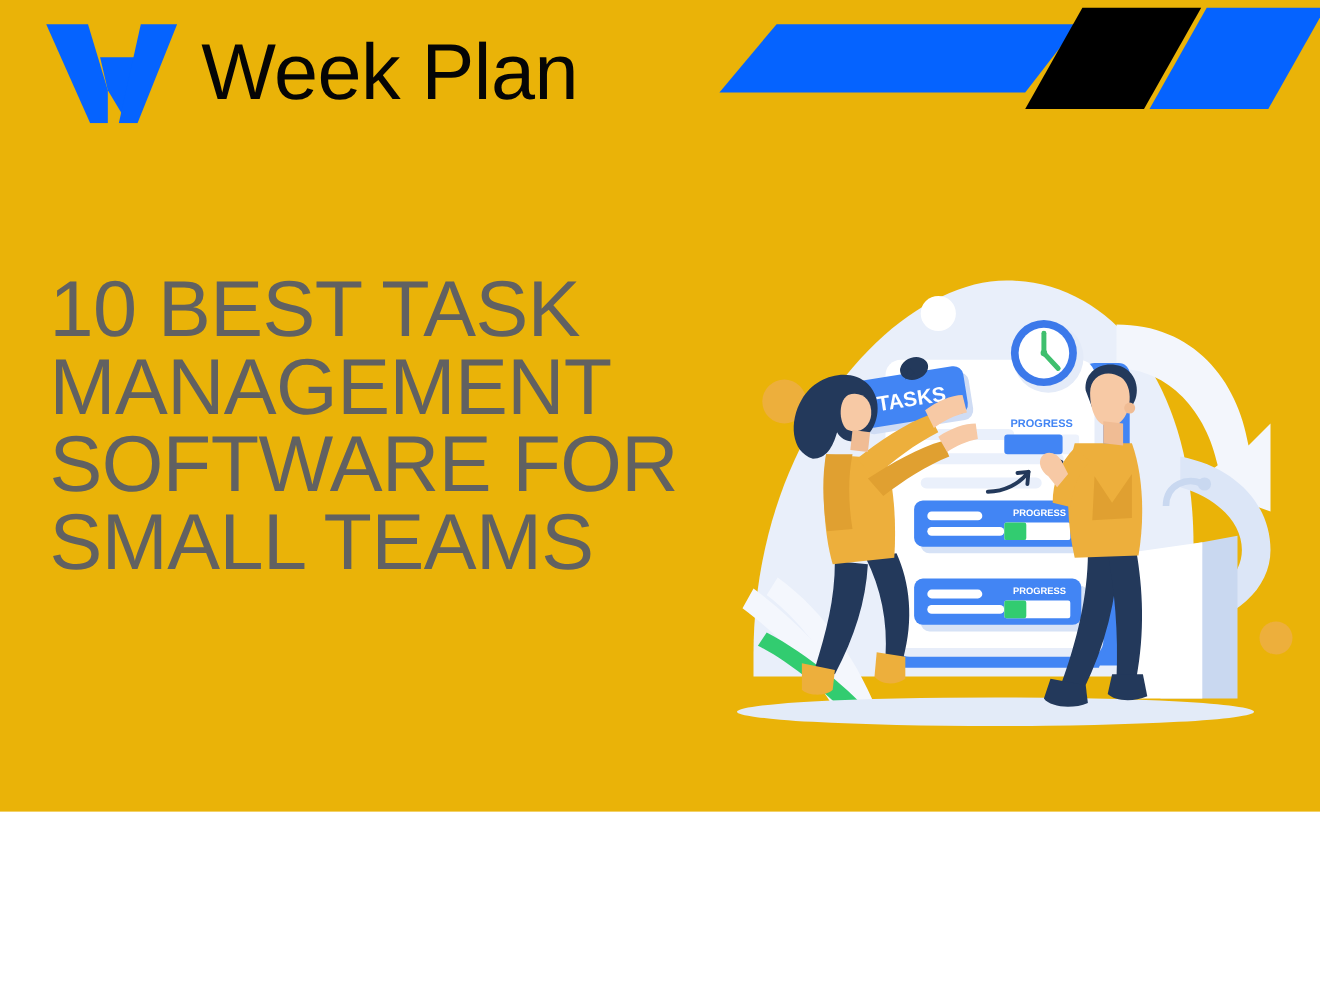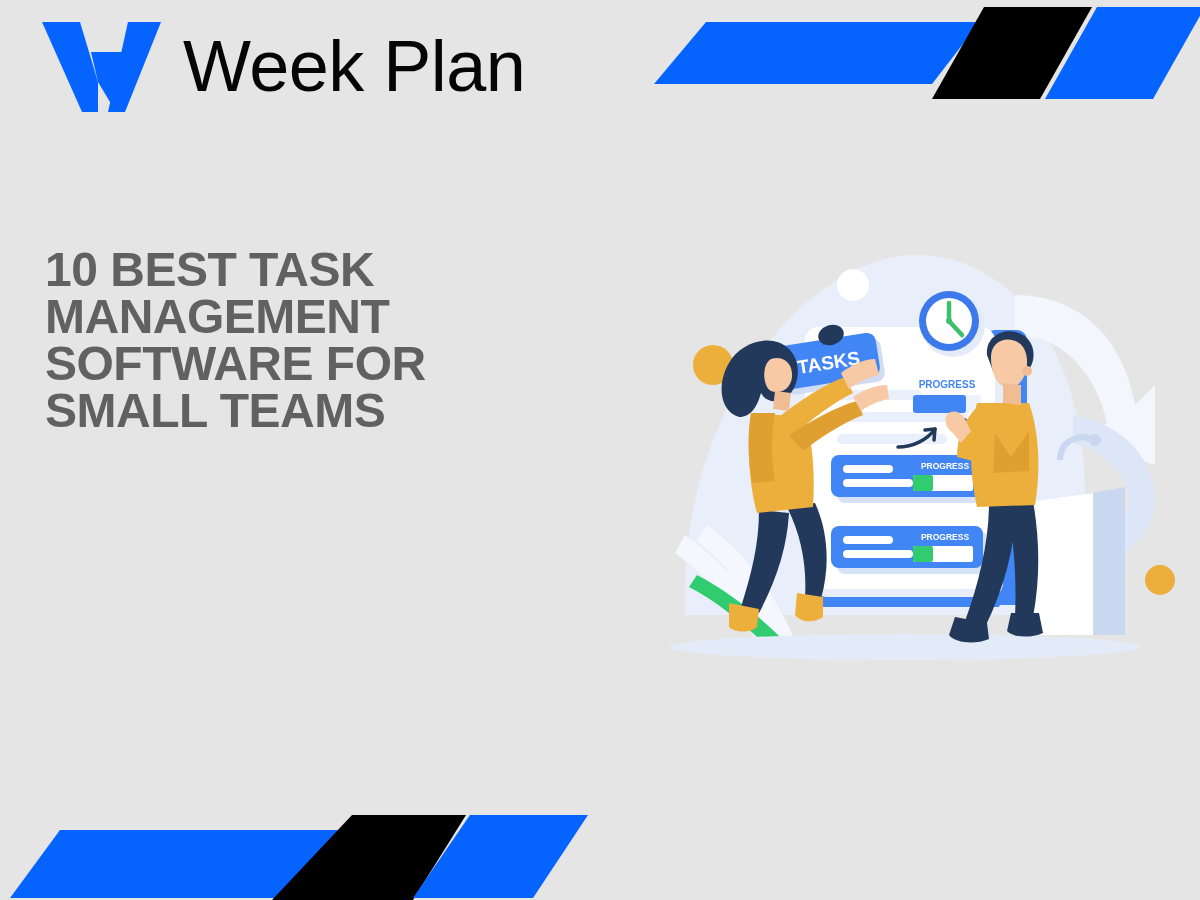--- a/index.html
+++ b/index.html
@@ -7,22 +7,22 @@
     margin: 0;
     padding: 0;
     background: #ffffff;
   }
   body {
     font-family: "Liberation Sans", sans-serif;
   }
   #page {
     position: relative;
     width: 1200px;
-    height: 900px;
-    background: #e5e5e5;
+    height: 738px;
+    background: #eab308;
     overflow: hidden;
   }
 
   
   #brand {
     position: absolute;
     left: 28px;
     top: 20px;
     display: flex;
     align-items: center;
@@ -42,22 +42,22 @@
   
   .banner { position: absolute; }
   .banner svg { display: block; }
 
   
   #headline {
     position: absolute;
     left: 45px;
     top: 246px;
     width: 640px;
-    font-size: 48px;
-    font-weight: bold;
+    font-size: 72px;
+    font-weight: normal;
     line-height: 0.98;
     letter-spacing: -0.5px;
     color: #616161;
     text-transform: uppercase;
     white-space: pre-line;
   }
 
   
   #illustration {
     position: absolute;

